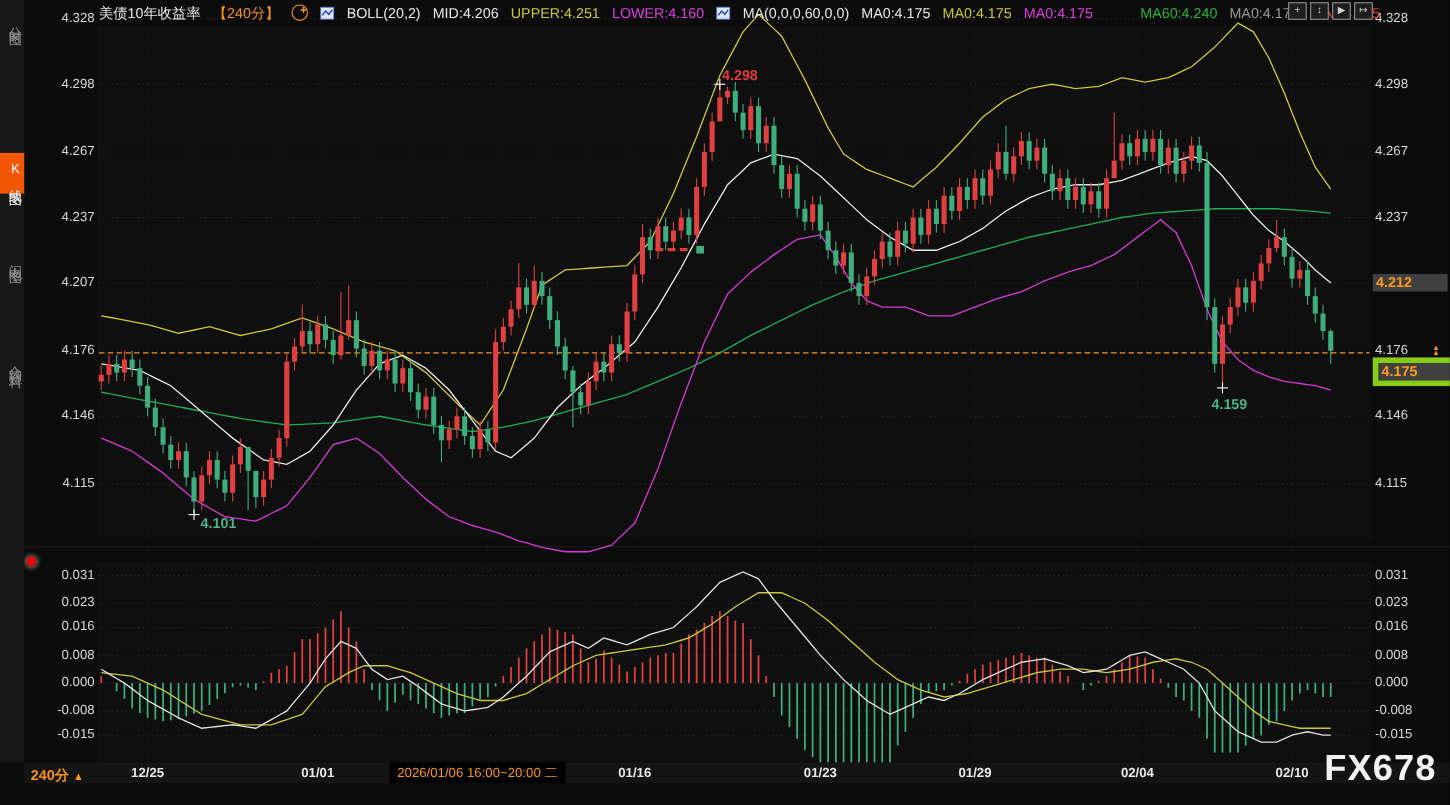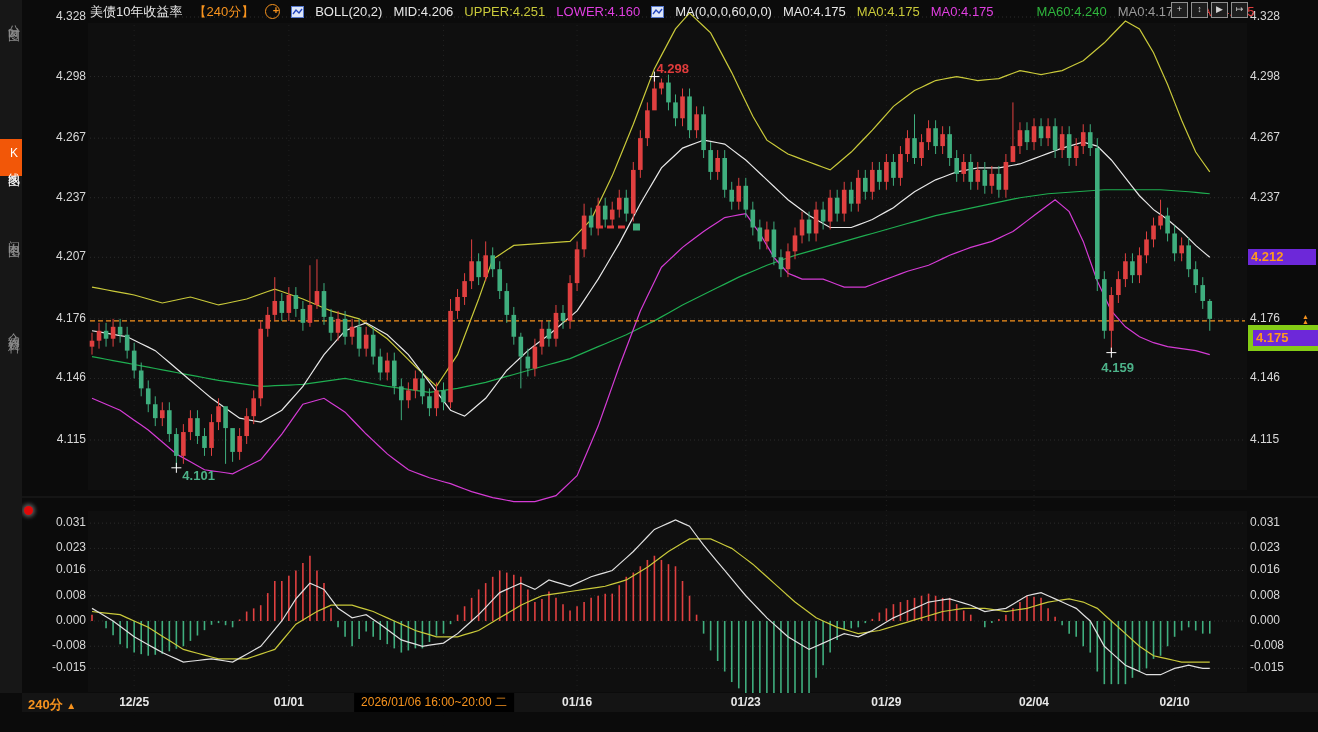--- a/index.html
+++ b/index.html
@@ -30,21 +30,21 @@
   .xlabel.hl{background:#000;color:#f7931e;font-weight:normal;padding:1px 7px;top:0;}
   .period{position:absolute;left:28px;top:696px;color:#f7931e;font-weight:bold;font-size:13px;z-index:5;}
   .period .tri{font-size:10px;}
   
   .toolbar{position:absolute;left:55px;top:713px;display:flex;gap:2px;z-index:5;}
   .tb{height:15px;line-height:15px;padding:0 8px;font-size:12px;color:#e4e4e4;background:#202020;border:1px solid #565656;cursor:pointer;white-space:nowrap;}
   .tb.active{background:#f25708;border-color:#f25708;color:#fff;font-weight:bold;}
   .tb.vip{color:#f7931e;}
   .watermark{position:absolute;right:12px;top:679px;font-size:33px;font-weight:bold;color:#f2f2f2;letter-spacing:1px;z-index:6;}
   
-  .tag{position:absolute;left:1248px;width:62px;height:16px;line-height:16px;background:#6d28d9;color:#ff9a1e;font-size:13px;font-weight:bold;padding:0 3px;z-index:5;}
+  .tag{position:absolute;left:1248px;width:62px;height:16px;line-height:16px;background:#404040;color:#ff9a1e;font-size:13px;font-weight:bold;padding:0 3px;z-index:5;}
   .tag.bordered{border:5px solid #84cc16;}
   .dbl-arrow{position:absolute;left:1302px;font-size:7px;line-height:5px;color:#f7931e;text-align:center;z-index:5;}
 </style>
 </head>
 <body>
 
 <div class="app">
   <svg id="chart" width="1318" height="732">
       <rect x="88" y="23" width="1159" height="467" fill="#0f0f0f"></rect>
       <rect x="88" y="511" width="1159" height="181" fill="#0f0f0f"></rect>
@@ -660,13 +660,14 @@
       </div>
     </div>
   <div class="period"><span>240分</span> <span class="tri">▲</span></div>
 
 
   <div id="tags">
       <div class="tag" style="top: 249px;">4.212</div>
       <div class="tag bordered" style="top: 325px;">4.175</div>
       <div class="dbl-arrow" style="top: 314px;">▲<br>▲</div>
     </div>
+  <div class="watermark">FX678</div>
 </div>
 
 </body></html>

